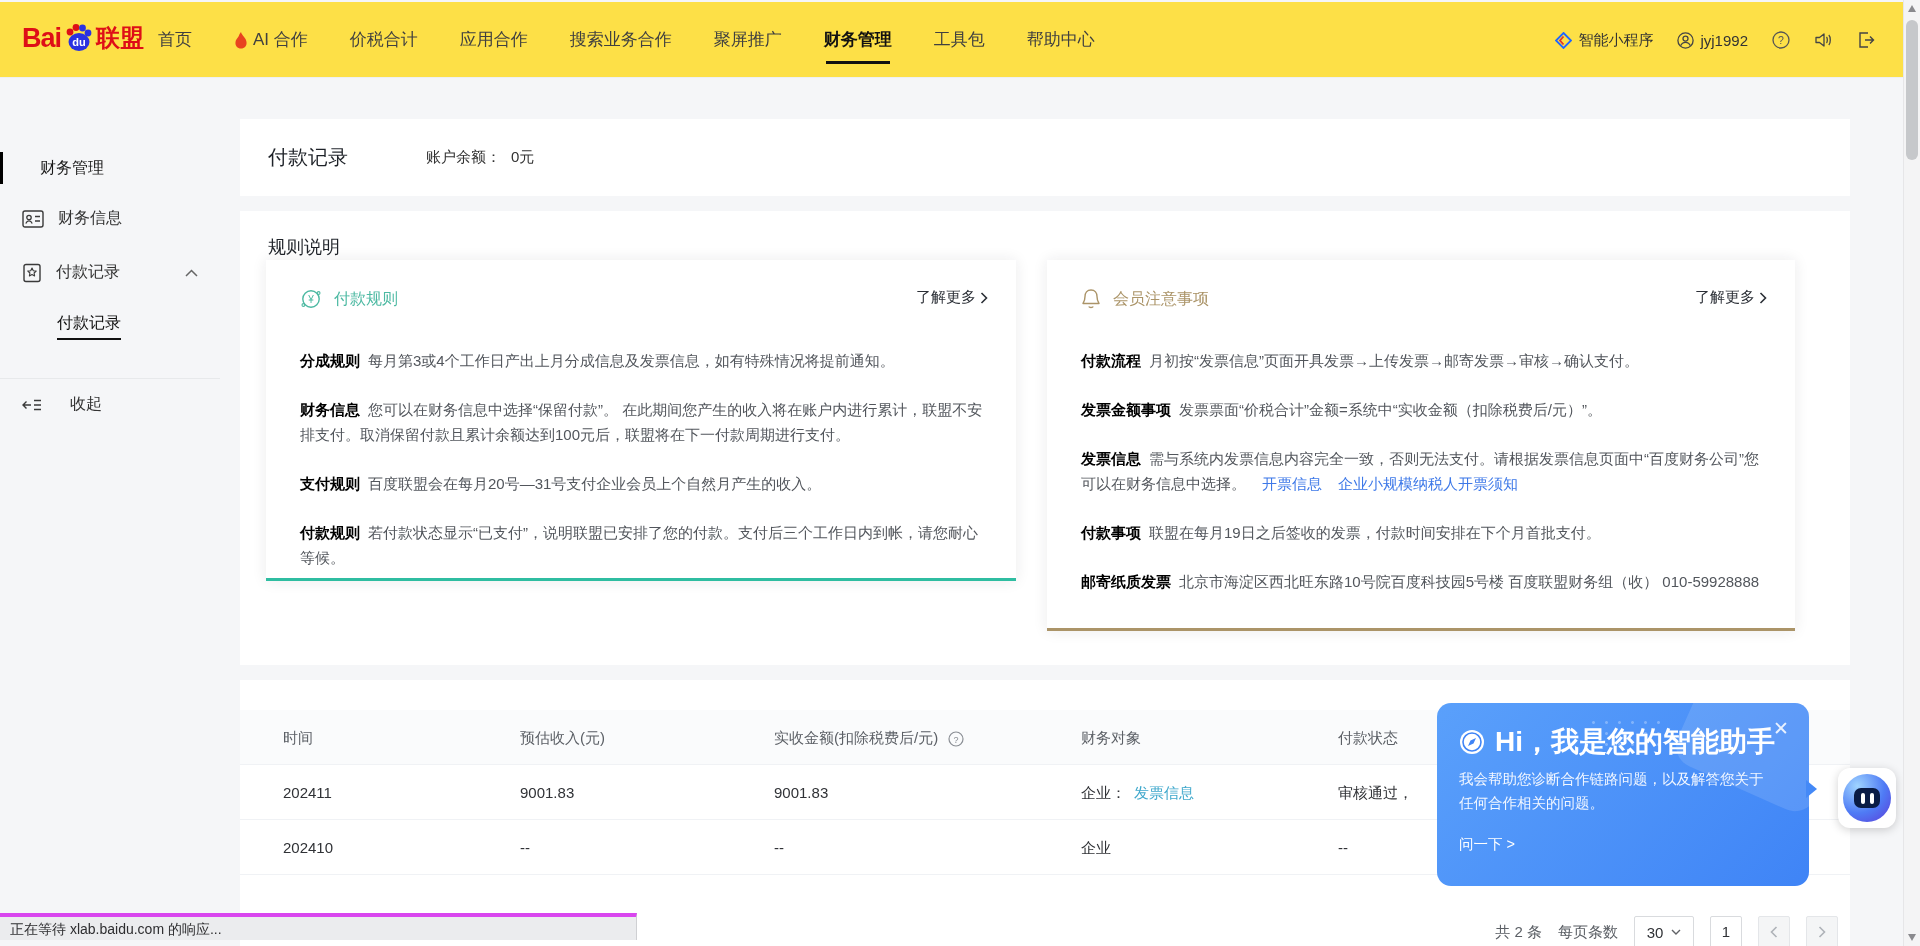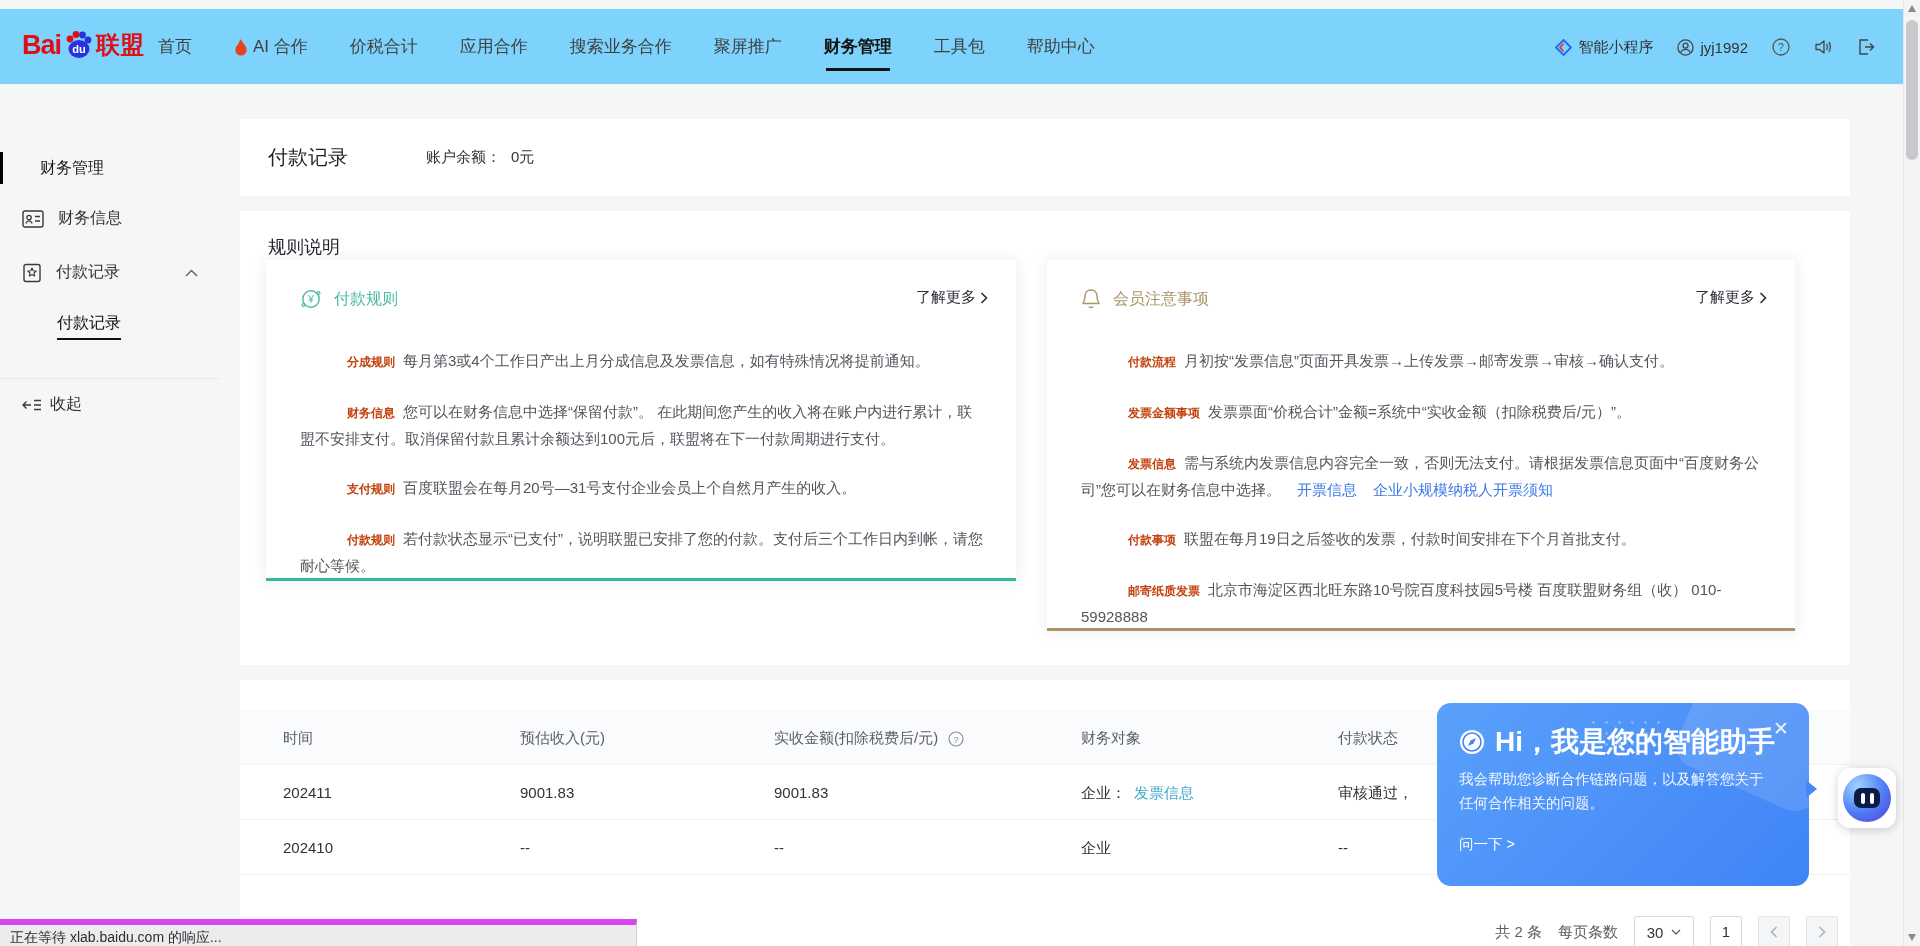--- a/index.html
+++ b/index.html
@@ -1,20 +1,20 @@
 <!DOCTYPE html>
 <html><head>
 <meta charset="utf-8">
 <style>
   * { margin:0; padding:0; box-sizing:border-box; }
   html,body { width:1920px; height:946px; overflow:hidden; }
   body { position:relative; background:#f5f6f8; font-family:"Liberation Sans","DejaVu Sans",sans-serif; color:#333; }
 
   
-  .topnav { position:absolute; left:0; top:9px; width:1903px; height:76px; background:#7dd3fc; border-bottom:1px solid #eef0f2; z-index:20; }
+  .topnav { position:absolute; left:0; top:2px; width:1903px; height:76px; background:#fde047; border-bottom:1px solid #eef0f2; z-index:20; }
   .logo { position:absolute; left:22px; top:18px; display:flex; align-items:flex-end; cursor:pointer; }
   .logo .bai { color:#de0f17; font-size:27px; font-weight:bold; letter-spacing:-1px; }
   .logo .union { color:#de0f17; font-size:24px; font-weight:bold; margin-left:1px; }
   .navmenu { position:absolute; left:158px; top:0; height:76px; display:flex; align-items:center; gap:42px; }
   .nav-item { position:relative; height:76px; line-height:76px; font-size:17px; color:#404040; cursor:pointer; display:flex; align-items:center; gap:5px; }
   .nav-item.active { color:#111; font-weight:bold; }
   .nav-item.active::after { content:""; position:absolute; left:2px; right:2px; bottom:14px; height:3px; background:#111; }
   .nav-right { position:absolute; right:28px; top:0; height:76px; display:flex; align-items:center; gap:24px; font-size:15px; color:#333; }
   .nav-right .cluster { display:flex; align-items:center; gap:6px; cursor:pointer; }
   .icon-btn { cursor:pointer; display:flex; align-items:center; }
@@ -27,21 +27,21 @@
 
   
   .sidebar { position:absolute; left:0; top:76px; width:220px; height:870px; }
   .side-title { position:absolute; left:40px; top:82px; font-size:16px; color:#1a1a1a; }
   .side-bar-mark { position:absolute; left:0; top:76px; width:3px; height:32px; background:#000; }
   .side-item { position:absolute; left:22px; display:flex; align-items:center; gap:14px; font-size:16px; color:#333; cursor:pointer; width:176px; }
   .side-item .lbl { flex:1; }
   .side-sub { position:absolute; left:57px; top:237px; font-size:16px; color:#111; cursor:pointer; }
   .side-sub .u { border-bottom:2px solid #111; padding-bottom:7px; }
   .side-divider { position:absolute; left:0; top:302px; width:220px; height:1px; background:#e7e9eb; }
-  .side-collapse { position:absolute; left:22px; top:318px; display:flex; align-items:center; gap:8px; font-size:16px; color:#333; cursor:pointer; }
+  .side-collapse { position:absolute; left:22px; top:318px; display:flex; align-items:center; gap:28px; font-size:16px; color:#333; cursor:pointer; }
 
   
   .card { position:absolute; background:#fff; }
   .card-pagehead { left:240px; top:119px; width:1610px; height:77px; }
   .ph-row { display:flex; align-items:center; height:77px; padding-left:28px; }
   .ph-title { font-size:20px; color:#1f2329; font-weight:500; }
   .ph-balance { margin-left:78px; font-size:15px; color:#333; }
   .ph-balance b { font-weight:normal; margin-left:10px; }
 
   .card-rules { left:240px; top:211px; width:1610px; height:454px; }
@@ -49,21 +49,21 @@
 
   .rule-card { position:absolute; top:49px; background:#fff; box-shadow:0 0 14px rgba(31,35,41,.09); }
   .rule-card.left { left:26px; width:750px; height:321px; border-bottom:3px solid #2fbda1; }
   .rule-card.right { left:807px; width:748px; height:371px; border-bottom:3px solid #ab9468; }
   .rc-head { position:absolute; left:34px; top:28px; display:flex; align-items:center; gap:12px; font-size:16px; }
   .rc-head.green { color:#4cb9a2; }
   .rc-head.tan { color:#ab9468; }
   .rc-more { position:absolute; right:28px; top:28px; display:flex; align-items:center; gap:4px; font-size:15px; color:#2b2f36; cursor:pointer; }
   .rc-body { position:absolute; left:34px; right:30px; top:88px; }
   .rc-body p { font-size:15px; line-height:25px; color:#52565c; margin-bottom:24px; }
-  .rc-body b { color:#c2410c; margin-right:8px; font-size:12px;margin-left:47px; }
+  .rc-body b { color:#000000; margin-right:8px; font-size:15px; }
   .rc-link { color:#3d78e8; cursor:pointer; margin-left:16px; }
 
   
   .card-table { left:240px; top:680px; width:1610px; height:266px; }
   .thead { position:absolute; left:0; right:0; top:30px; height:55px; background:#fafbfc; border-bottom:1px solid #f0f2f5; }
   .trow { position:absolute; left:0; right:0; height:55px; border-bottom:1px solid #f0f2f5; }
   .trow.r1 { top:85px; } .trow.r2 { top:140px; }
   .tcell { position:absolute; top:0; height:55px; line-height:55px; font-size:15px; white-space:nowrap; }
   .thead .tcell { color:#5c6066; }
   .trow .tcell { color:#303236; }
@@ -87,21 +87,21 @@
   .ap-cta { position:absolute; left:22px; top:132px; font-size:14.5px; color:#fff; cursor:pointer; }
   .ap-deco-dots { position:absolute; left:150px; top:14px; width:78px; height:34px; background-image:radial-gradient(rgba(255,255,255,.35) 1.5px, transparent 1.6px); background-size:13px 11px; opacity:.8; }
   .ap-deco-plane { position:absolute; right:-28px; top:-30px; width:150px; height:120px; background:rgba(255,255,255,.12); transform:rotate(24deg); border-radius:22px; }
 
   .assistant-fab { position:absolute; left:1838px; top:768px; width:58px; height:60px; background:#fff; border-radius:12px; box-shadow:0 2px 10px rgba(0,0,0,.18); display:flex; align-items:center; justify-content:center; z-index:42; cursor:pointer; }
   .fab-circle { width:48px; height:48px; border-radius:50%; background:radial-gradient(circle at 30% 25%, #9fd4ff 0%, #4f7bf5 55%, #5b3bd8 100%); display:flex; align-items:center; justify-content:center; }
   .fab-face { width:26px; height:20px; background:#0a1c45; border-radius:7px; display:flex; align-items:center; justify-content:center; gap:5px; }
   .fab-eye { width:4px; height:11px; background:#fff; border-radius:2px; }
 
   
-  .status-tooltip { position:absolute; left:0; bottom:0; width:637px; height:27px; background:#ebecee; border-top:6px solid #d946ef; border-right:1px solid #cfd0d3; font-size:14px; color:#2e2e30; line-height:25px; padding-left:10px; z-index:70; }
+  .status-tooltip { position:absolute; left:0; bottom:6px; width:637px; height:27px; background:#ebecee; border-top:4px solid #d946ef; border-right:1px solid #cfd0d3; font-size:14px; color:#2e2e30; line-height:25px; padding-left:10px; z-index:70; }
 
   svg { display:block; }
 </style>
 </head>
 <body>
 
 <div class="topnav">
   <div class="logo">
     <span class="bai">Bai</span>
     <svg width="34" height="34" viewBox="0 0 34 34">

